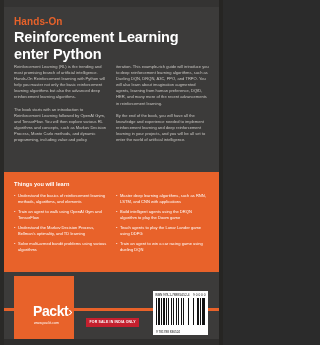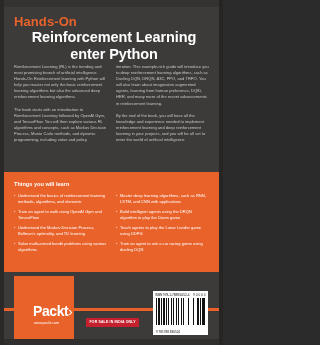--- a/index.html
+++ b/index.html
@@ -9,22 +9,22 @@
   .cover{position:relative;width:223px;height:345px;background:#3c3b3a;overflow:hidden;}
 
   
   .edge-left{position:absolute;left:0;top:0;width:4px;height:345px;background:#2a2927;z-index:30;}
   .edge-right{position:absolute;right:0;top:0;width:4px;height:345px;background:#262523;z-index:30;}
   .top-strip{position:absolute;left:0;top:0;width:223px;height:7px;background:#343332;z-index:29;}
   .bottom-strip{position:absolute;left:0;bottom:0;width:223px;height:6px;background:#2f2e2d;z-index:29;}
 
   
   .title-wrap{position:absolute;left:14px;top:16px;width:200px;}
-  .kicker{color:#e8622a;font-size:13px;font-weight:bold;letter-spacing:.1px;line-height:12px;}
-  .title{color:#ffffff;font-size:14.5px;font-weight:bold;line-height:16.5px;margin-top:1px;letter-spacing:-.1px;text-align:center;}
+  .kicker{color:#e8622a;font-size:10px;font-weight:bold;letter-spacing:.1px;line-height:12px;}
+  .title{color:#ffffff;font-size:14.5px;font-weight:bold;line-height:16.5px;margin-top:1px;letter-spacing:-.1px;}
 
   
   .blurb{position:absolute;left:14px;top:64px;width:196px;display:flex;gap:9px;}
   .col{width:93px;}
   .col p{margin:0 0 6px 0;color:#c9c6c2;font-size:4.05px;line-height:6.1px;
          text-align:left;letter-spacing:.02px;}
 
   
   .panel{position:absolute;left:0;top:172px;width:223px;height:100px;background:#e8622a;}
   .panel-inner{position:absolute;left:14px;top:8px;width:196px;}

